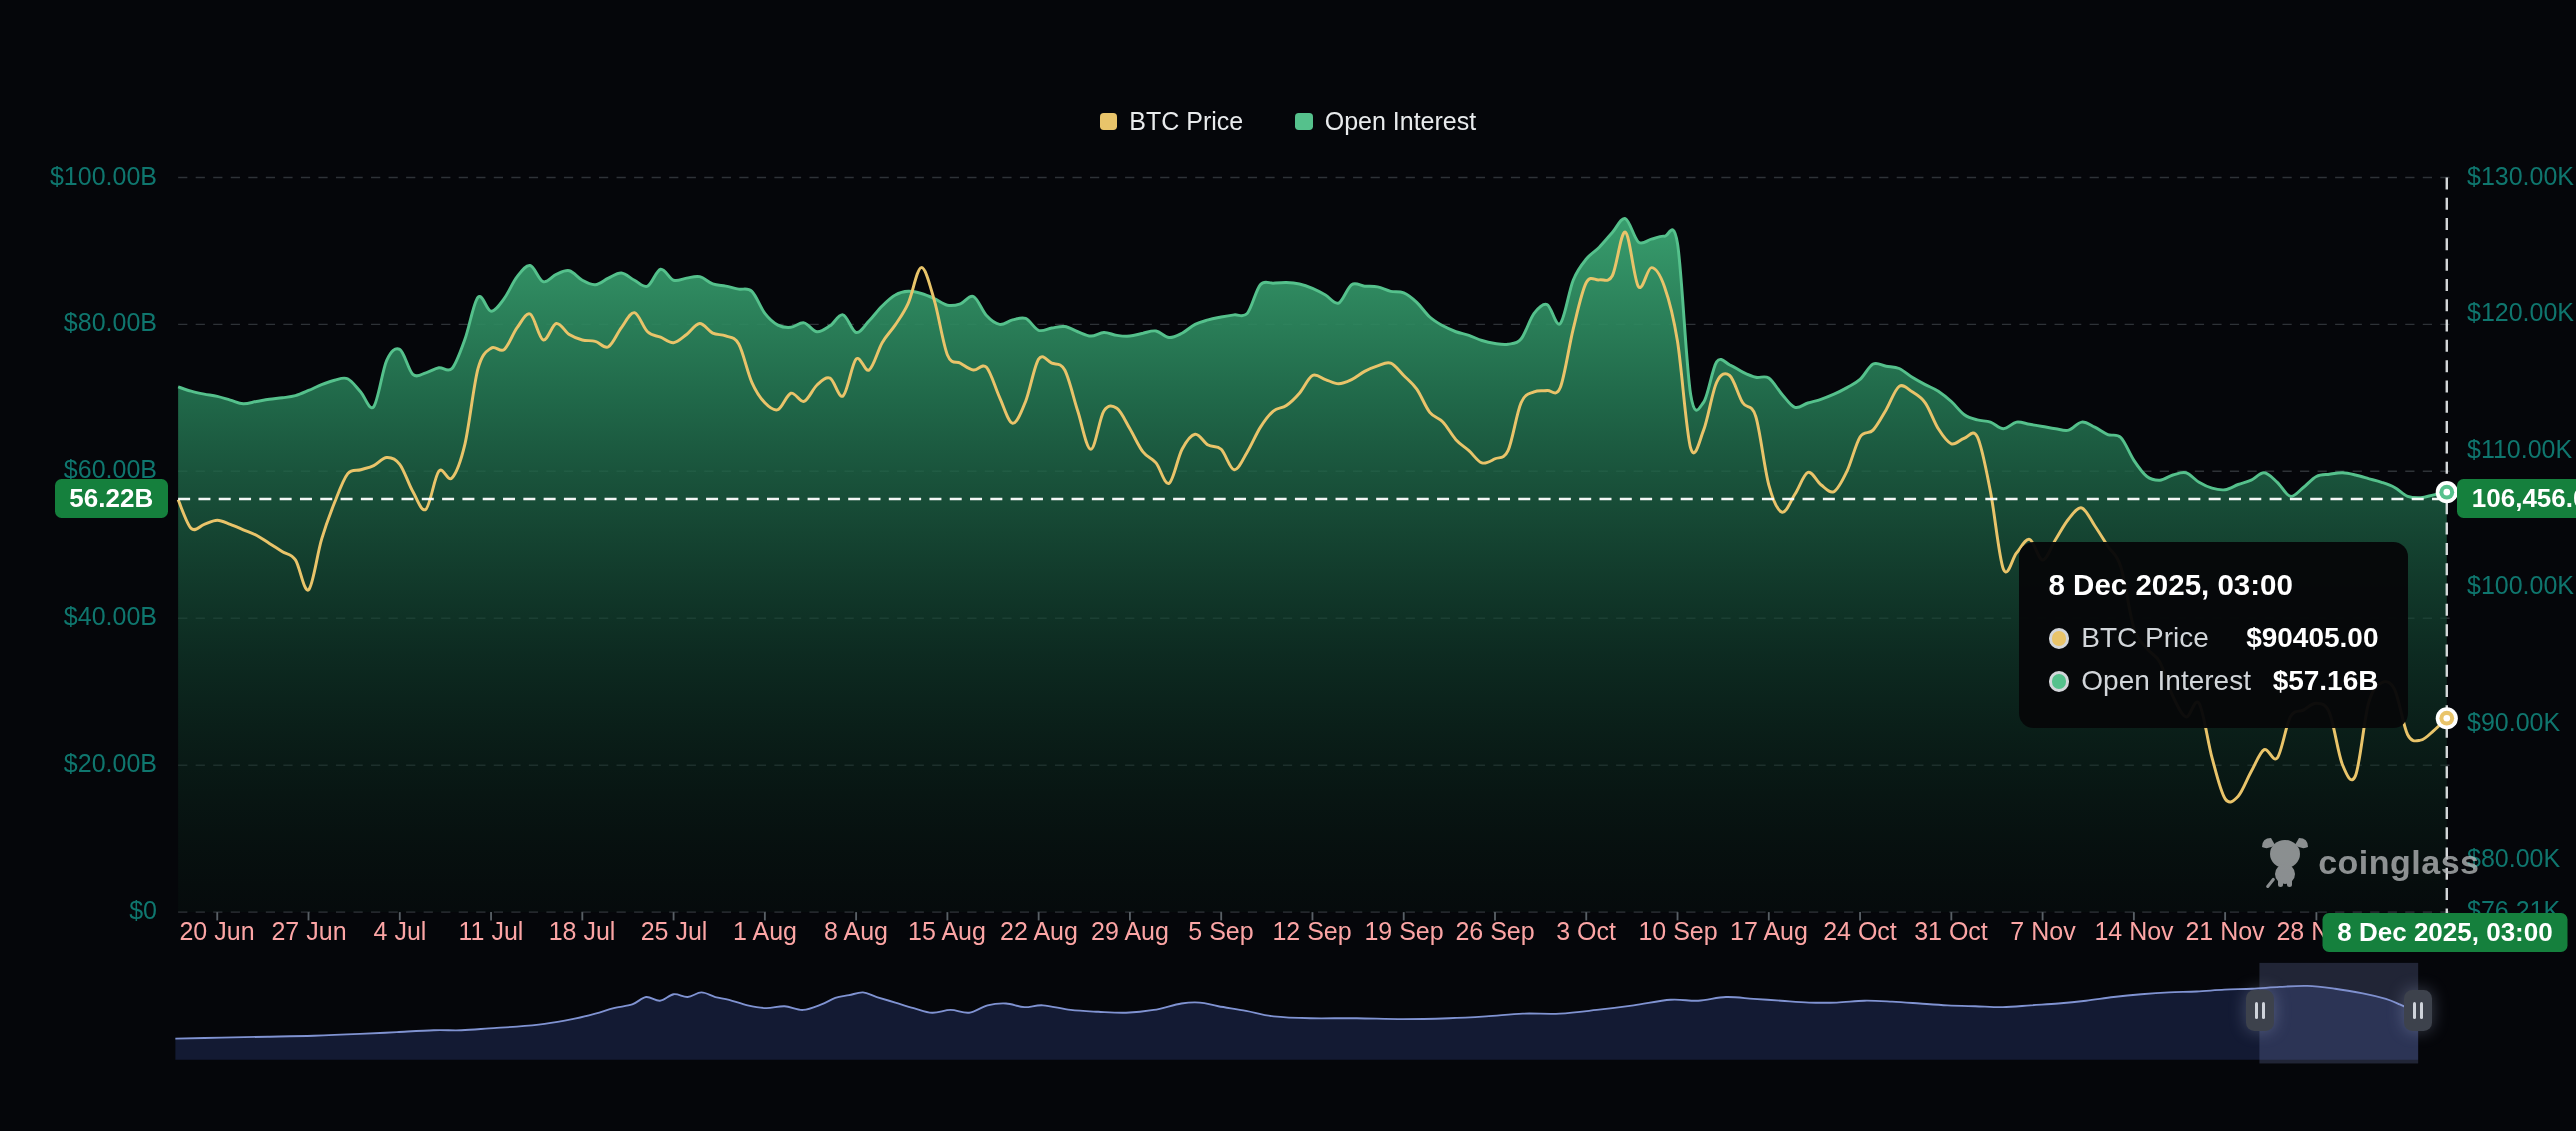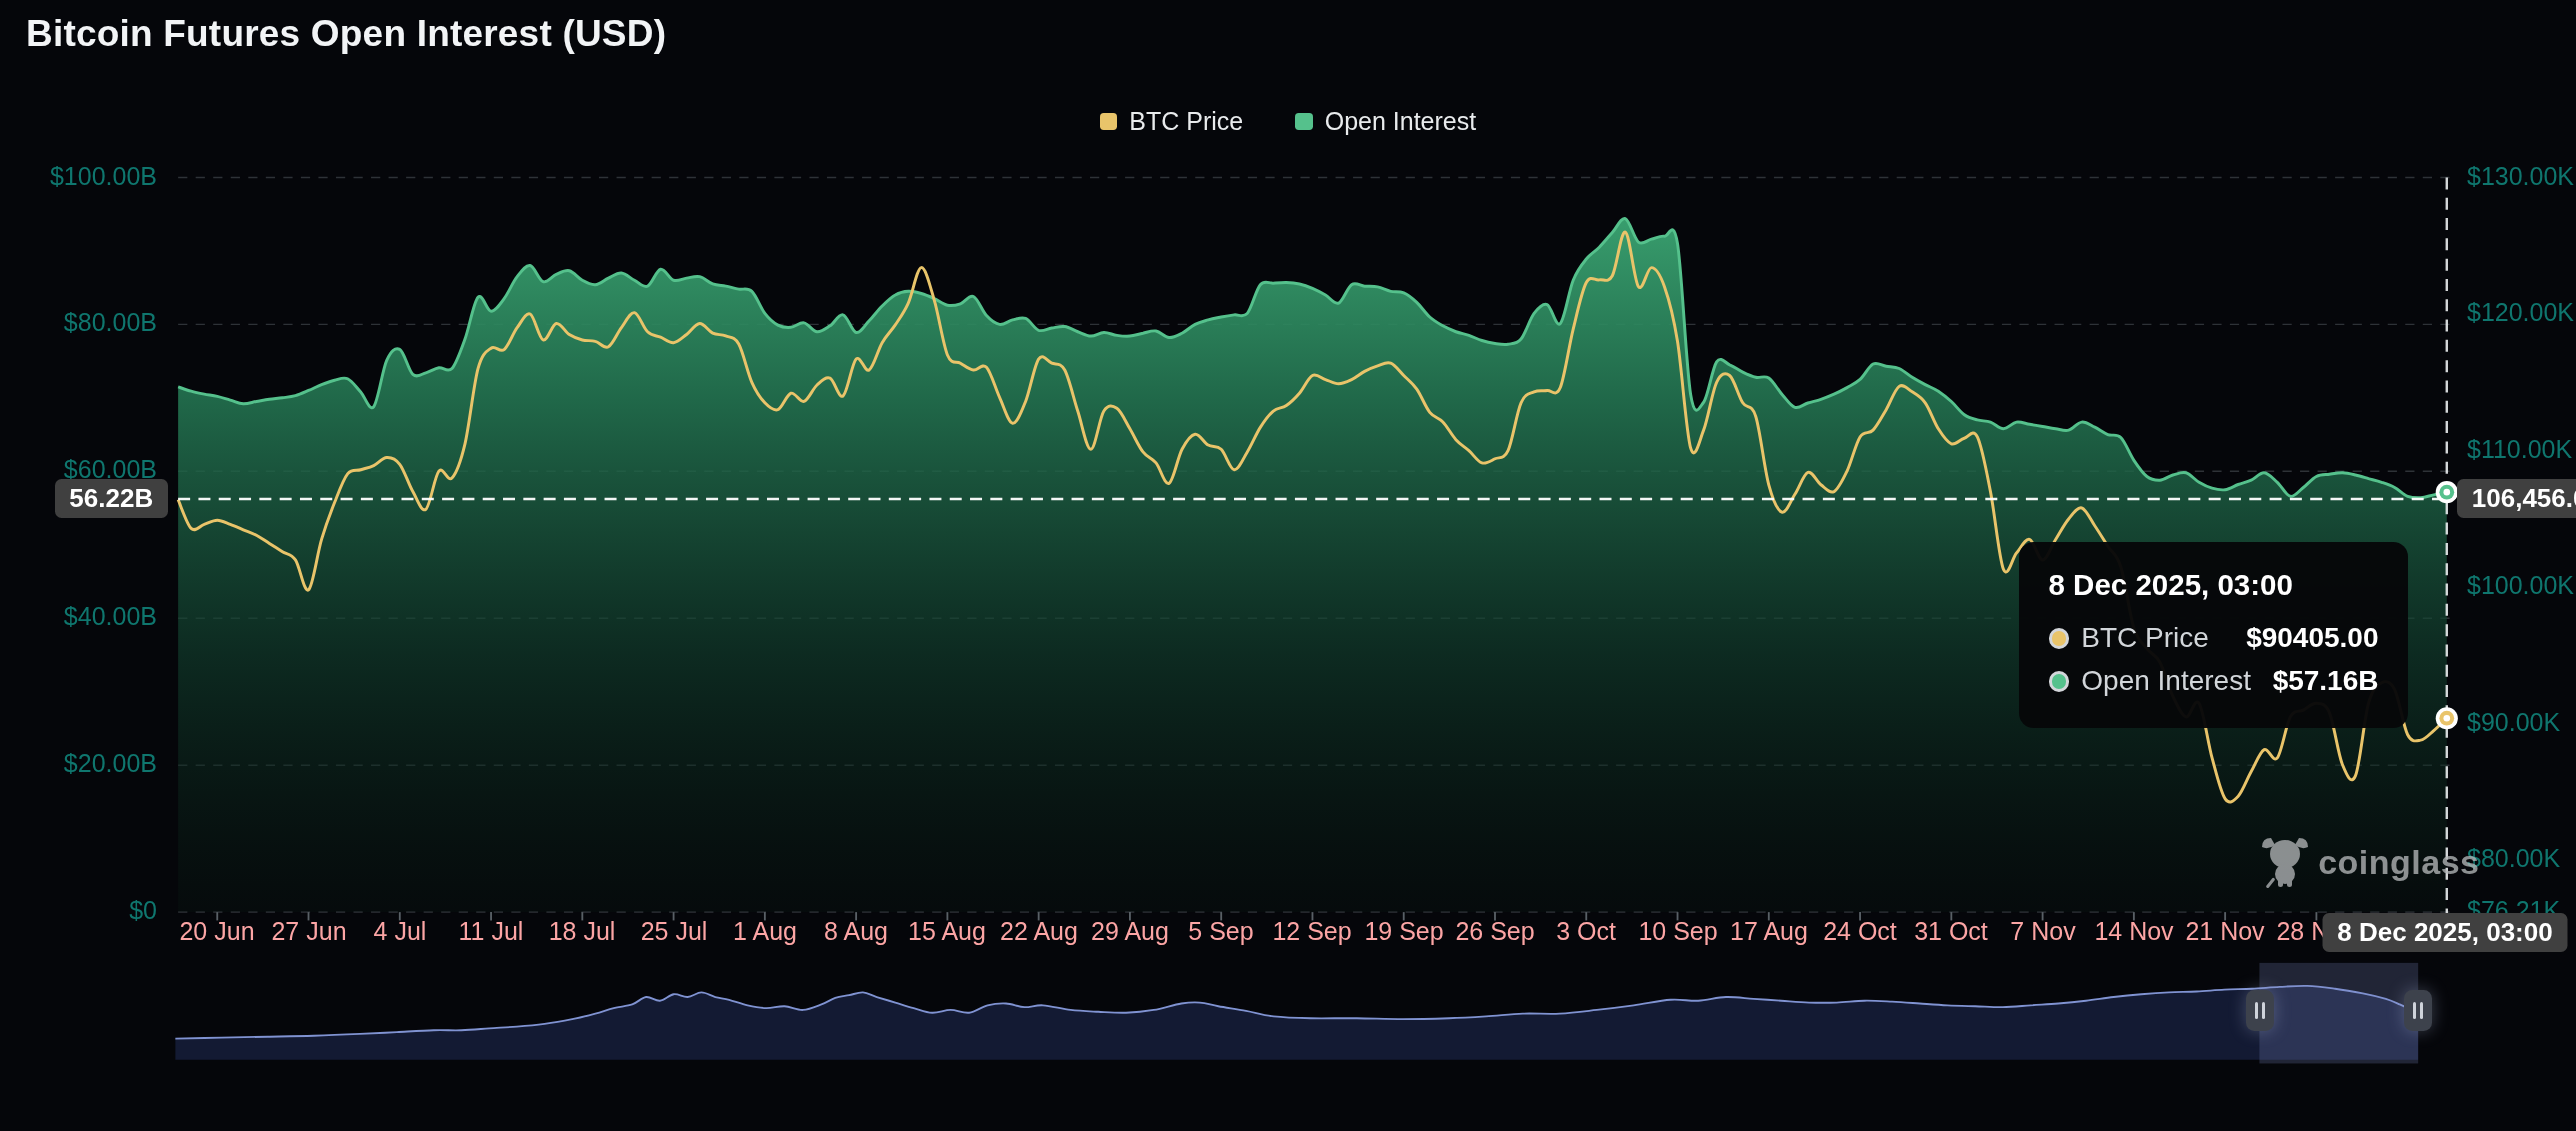--- a/index.html
+++ b/index.html
@@ -11,21 +11,21 @@
   .legend{position:absolute;left:0;right:0;top:107px;display:flex;justify-content:center;
           gap:52px;align-items:center;}
   .legend-item{display:flex;align-items:center;gap:12px;color:#e9ebed;font-size:25px;}
   .swatch{width:17.5px;height:17.5px;border-radius:3.7px;display:inline-block;}
   #chart-svg{position:absolute;left:0;top:0;}
   .axis-label{position:absolute;color:#0f766e;font-size:25px;white-space:nowrap;}
   .axis-label.left{width:157px;text-align:right;left:0;}
   .axis-label.right{left:2467px;}
   .x-label{position:absolute;top:917px;transform:translateX(-50%);color:#fca5a5;
            font-size:25px;white-space:nowrap;}
-  .badge{position:absolute;background:#404040;color:#fff;font-weight:700;font-size:26px;
+  .badge{position:absolute;background:#15803d;color:#fff;font-weight:700;font-size:26px;
          line-height:39px;height:39px;padding:0 14.8px;border-radius:6.5px;white-space:nowrap;z-index:6;}
   #badge-left{top:479px;right:2408px;}
   #badge-right{top:479px;left:2457px;}
   #badge-date{top:913px;left:2445px;transform:translateX(-50%);}
   .tooltip{position:absolute;left:2019px;top:542px;width:389px;height:186px;box-sizing:border-box;
            background:rgba(6,7,9,.97);border-radius:14.8px;padding:26px 29.5px;z-index:7;}
   .tooltip-title{color:#fff;font-size:29.5px;font-weight:700;margin-bottom:20.3px;}
   .tooltip-row{display:flex;align-items:center;gap:12px;font-size:28px;margin-top:11px;}
   .tooltip-dot{width:14.8px;height:14.8px;border-radius:50%;border:3.7px solid #d3d6da;flex:none;}
   .tooltip-label{color:#d2d6da;flex:1;}
@@ -36,21 +36,20 @@
   .nav-handle{position:absolute;width:28px;height:41px;background:#3d424c;border-radius:8.3px;
               top:990px;display:flex;align-items:center;justify-content:center;gap:4.6px;z-index:8;
               box-shadow:0 0 16.6px rgba(185,200,235,.30);}
   .nav-handle i{display:block;width:2.8px;height:16.6px;background:#cfd3da;border-radius:1.8px;}
 </style>
 </head>
 <body>
 
 <div class="stage">
 
-  <div class="title">Bitcoin Futures Open Interest (USD)</div>
 
   <div class="legend">
     <div class="legend-item">
       <span class="swatch" style="background: rgb(233, 196, 106);"></span>
       <span>BTC Price</span>
     </div>
     <div class="legend-item">
       <span class="swatch" style="background: rgb(85, 193, 140);"></span>
       <span>Open Interest</span>
     </div>

